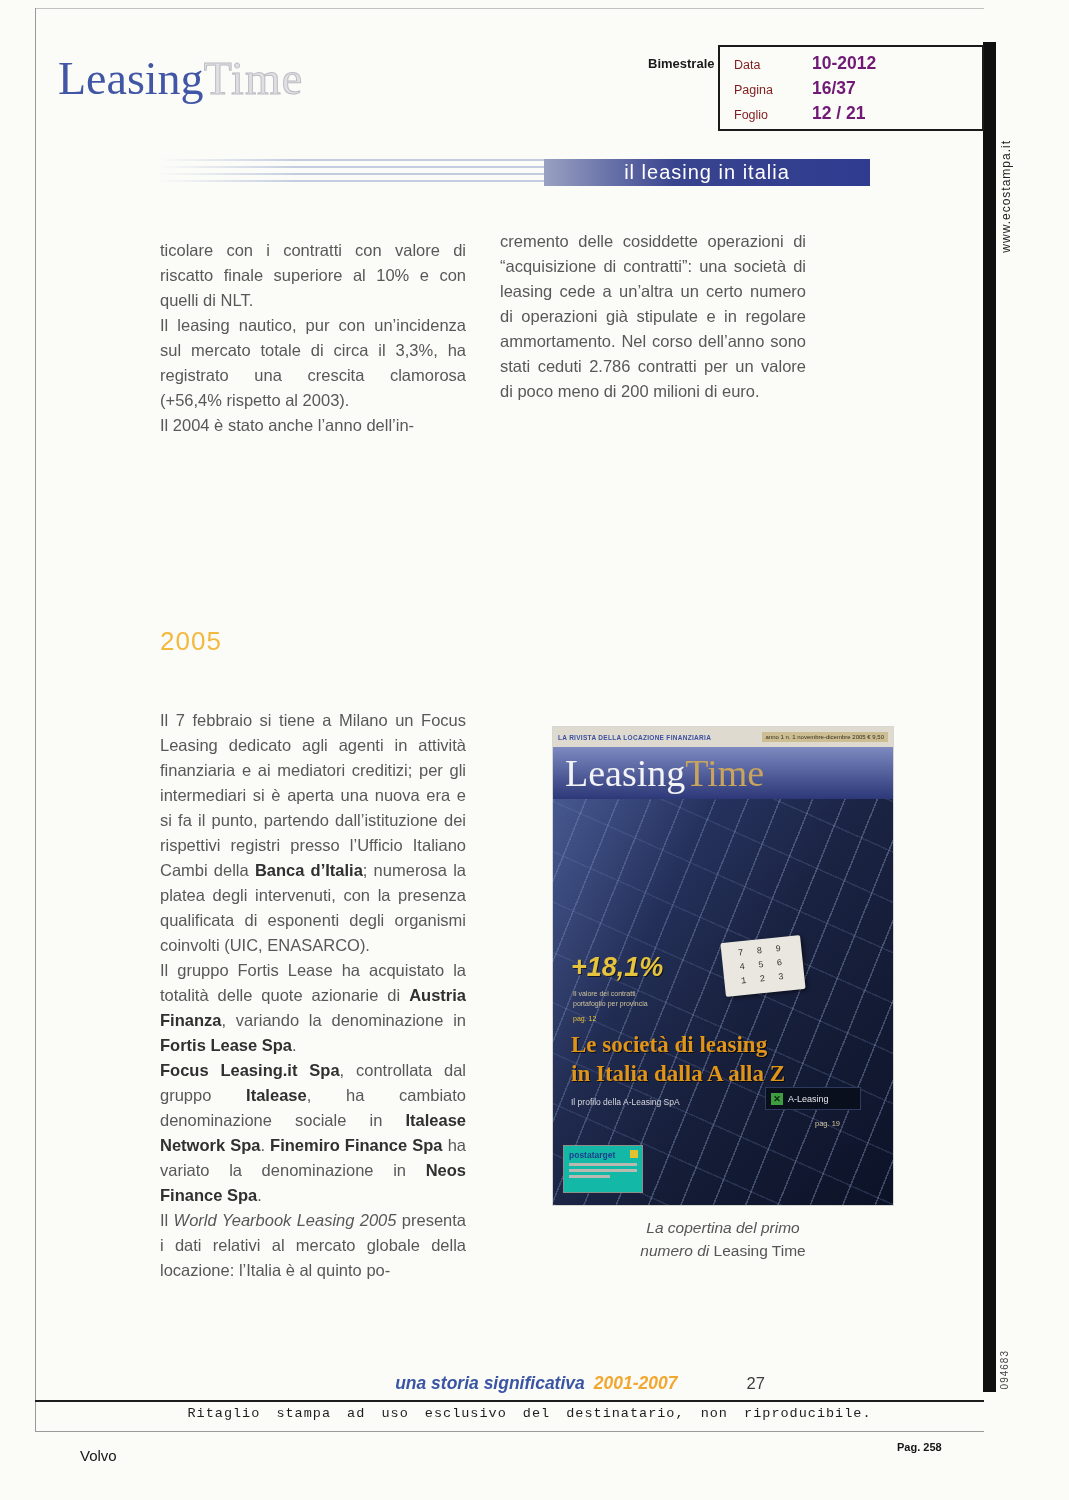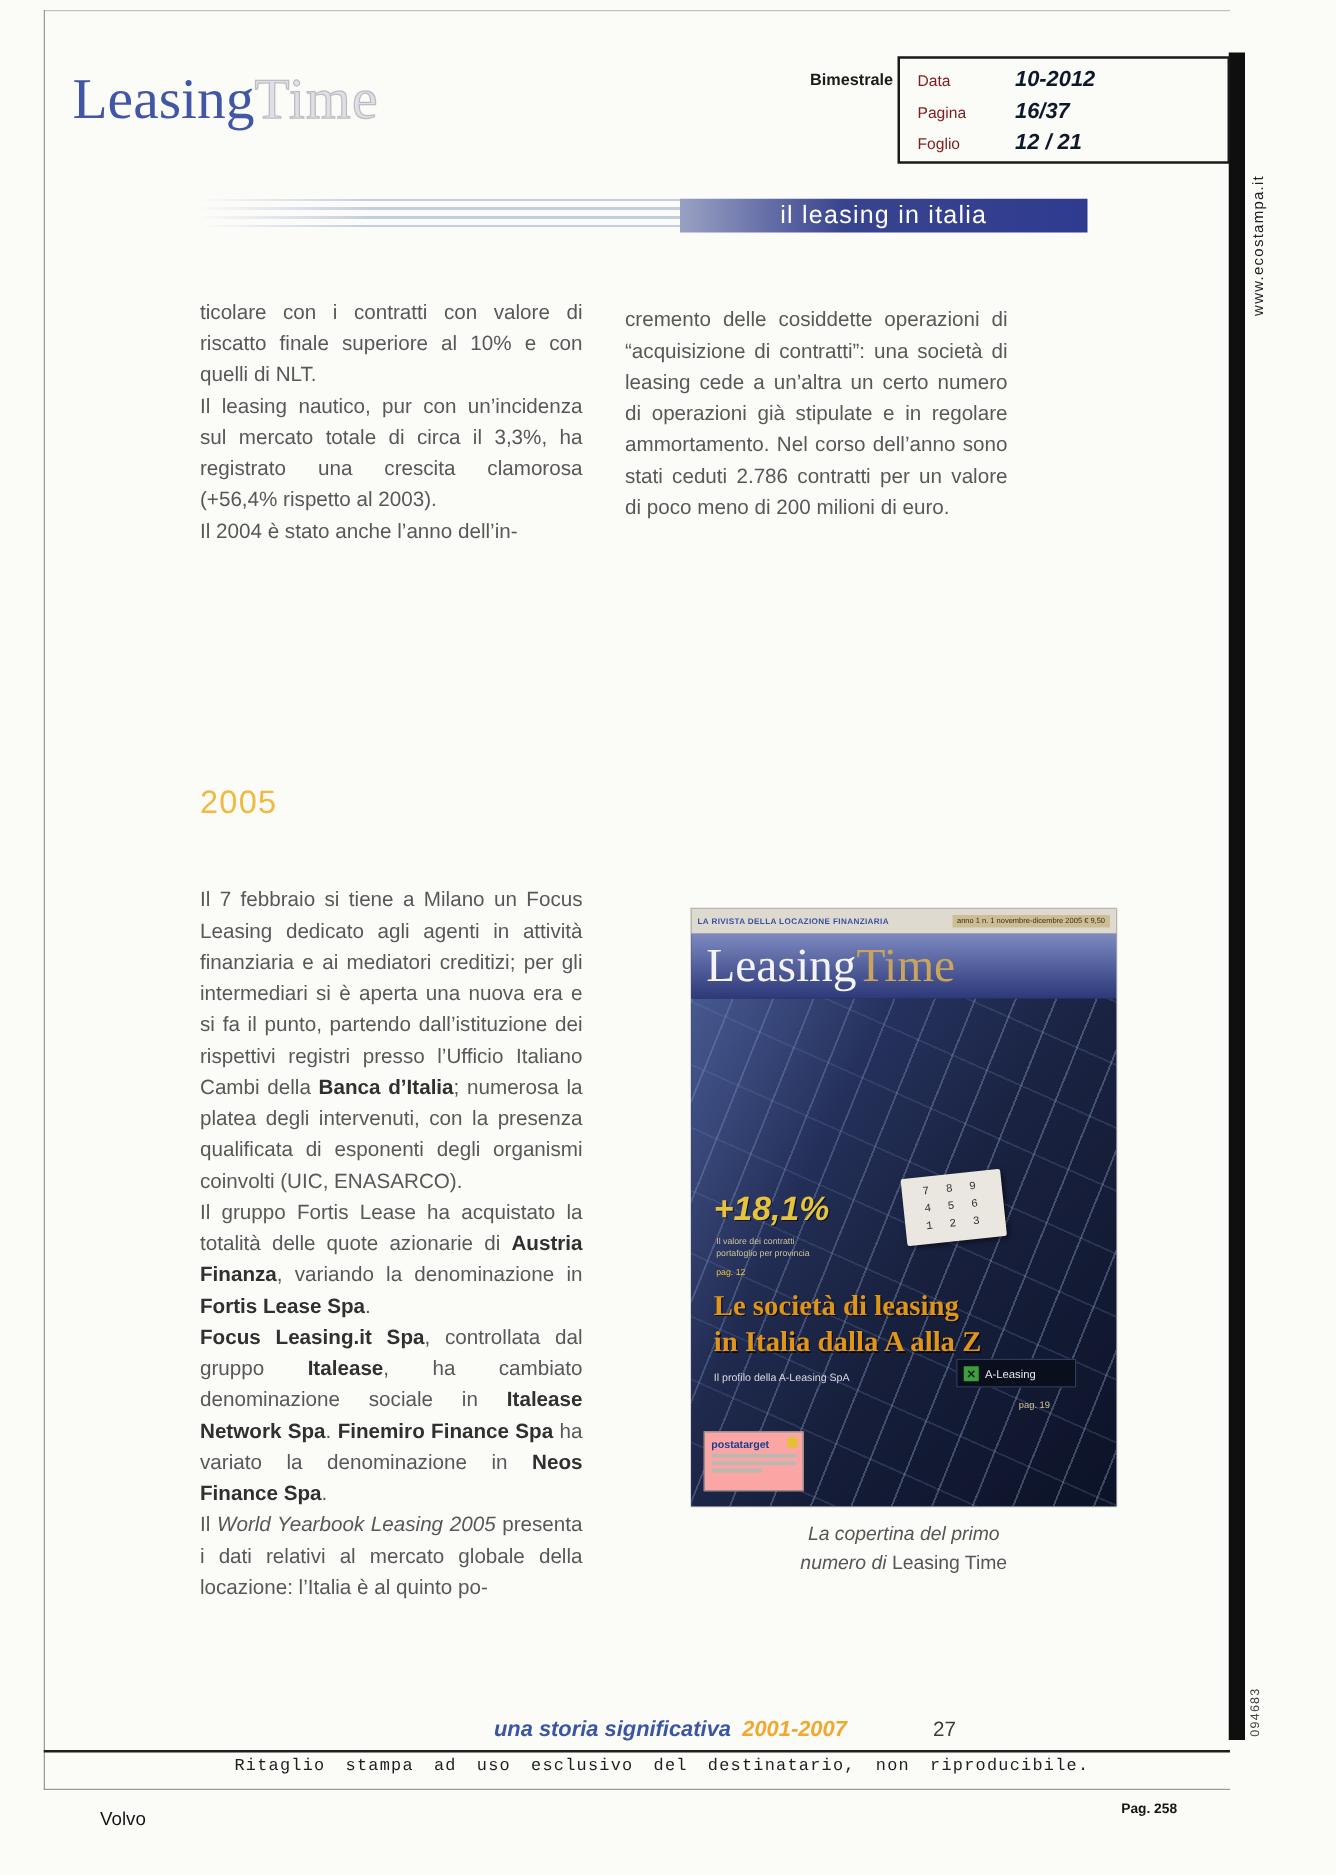--- a/index.html
+++ b/index.html
@@ -26,21 +26,21 @@
   .logo .p2 { color:#e0e0e4; -webkit-text-stroke:1px #bcbcc4; letter-spacing:1px; }
 
   
   .freq { position:absolute; left:648px; top:56px; font-size:13px; font-weight:bold; color:#1a1a1a; }
   .meta-box {
     position:absolute; left:718px; top:45px; width:266px; height:86px;
     border:2px solid #1a1a1a; padding:6px 0 0 14px;
   }
   .meta-row { display:flex; align-items:baseline; height:25px; }
   .meta-row .lbl { width:78px; font-size:12.5px; color:#7f1d1d; }
-  .meta-row .val { font-size:17.5px; font-weight:bold; color:#0f172a;font-style:italic; }
+  .meta-row .val { font-size:17.5px; font-weight:bold; color:#701a75; }
 
   
   .band { position:absolute; left:160px; top:135px; width:710px; height:27px; display:flex;margin-top:24px; }
   .band-stripes {
     flex:1;
     background:repeating-linear-gradient(to bottom, #c4cde0 0 2px, transparent 2px 7px);
     -webkit-mask-image:linear-gradient(to right, transparent, #000 35%);
     mask-image:linear-gradient(to right, transparent, #000 35%);
   }
   .band-bar {
@@ -48,21 +48,21 @@
     color:#fff; display:flex; align-items:center; justify-content:center;
     font-size:20px; letter-spacing:1px;
   }
 
   
   .col { position:absolute; width:306px; font-size:16.5px; line-height:25px; color:#585858; }
   .col p { text-align:justify; margin:0; }
   .col .seg-b { font-weight:bold; color:#303030; }
   .col .seg-i { font-style:italic; }
   .col-tl { left:160px; top:238px; }
-  .col-tr { left:500px; top:244px; }
+  .col-tr { left:500px; top:229px; }
   .year-h { position:absolute; left:160px; top:626px; font-size:26px; color:#f2b93f; letter-spacing:1px; }
   .col-yr { left:160px; top:708px; }
 
   
   .cover {
     position:absolute; left:553px; top:727px; width:340px; height:478px;
     background:#141b33; box-shadow:0 0 0 1px #d8d8d2;
   }
   .cv-strip {
     position:absolute; left:0; top:0; right:0; height:20px; background:#dfdacf;
@@ -103,21 +103,21 @@
   .cv-sub { position:absolute; left:18px; top:370px; font-size:8.5px; color:#d8d8e0; }
   .cv-logo {
     position:absolute; left:212px; top:360px; width:96px; height:23px;
     background:#0a0f1e; border:1px solid #2e3a5e; display:flex; align-items:center; gap:5px; padding:0 5px;
   }
   .cv-logo .sq { width:12px; height:12px; background:#3f9e3f; color:#06240a; font-size:9px; line-height:12px; text-align:center; font-weight:bold; }
   .cv-logo .nm { color:#e8e8ee; font-size:9px; }
   .cv-pg19 { position:absolute; left:262px; top:392px; font-size:7.5px; color:#cfc49a; }
   .cv-post {
     position:absolute; left:10px; bottom:12px; width:80px; height:48px;
-    background:#fca5a5; border:1px solid #8f8f8a; padding:4px 5px;
+    background:#14b8a6; border:1px solid #8f8f8a; padding:4px 5px;
   }
   .cv-post .pl { font-size:8.5px; font-weight:bold; color:#1b3f8f; }
   .cv-post .bar { height:3px; background:#b9b9b2; margin-top:3px; }
   .cv-post .bar.short { width:60%; }
   .cv-post .dot { position:absolute; right:4px; top:4px; width:8px; height:8px; background:#e3c22e; }
 
   
   .caption { position:absolute; left:553px; top:1216px; width:340px; text-align:center;
              font-size:15.5px; line-height:23px; color:#565656; font-style:italic; }
   .caption .upright { font-style:normal; }

